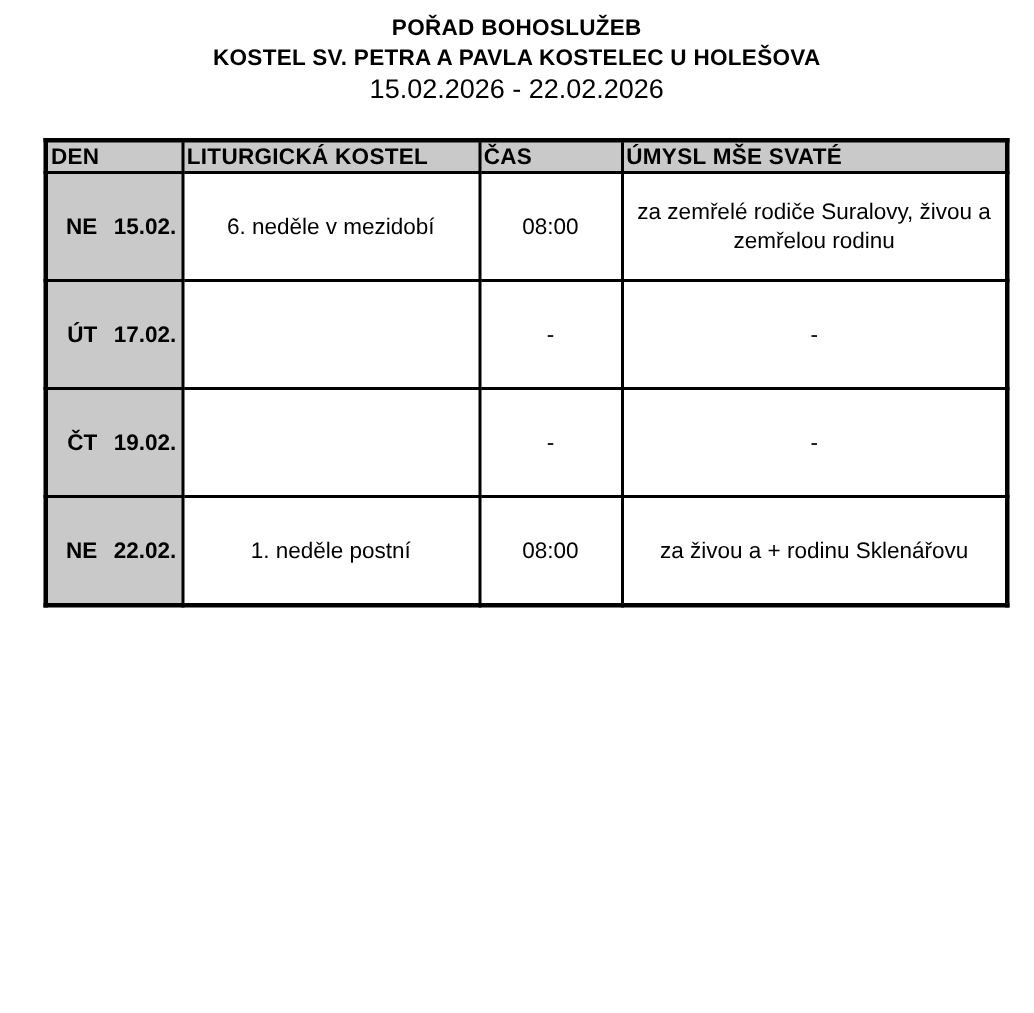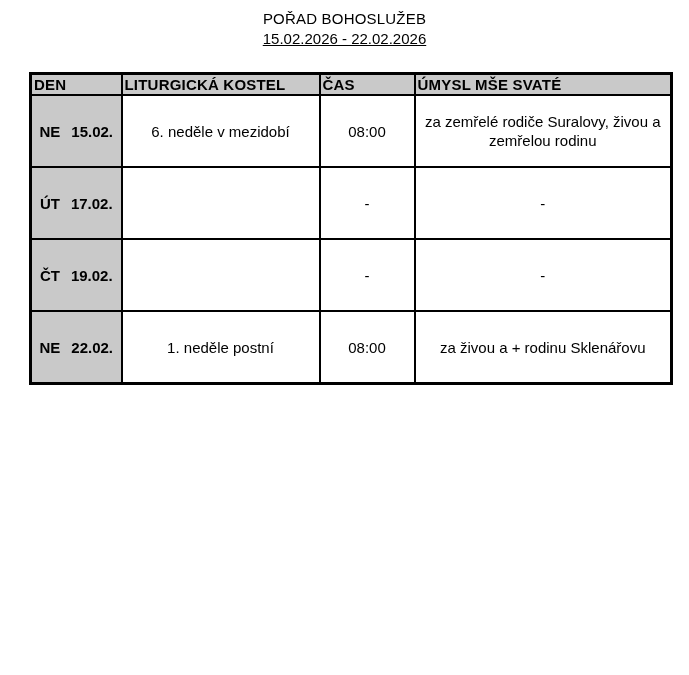--- a/index.html
+++ b/index.html
@@ -11,29 +11,28 @@
     font-family: "Liberation Sans", sans-serif;
     color: #000000;
     overflow: hidden;
   }
   .titles {
     text-align: center;
     padding-top: 9px;
   }
   .title-main, .title-sub {
     font-size: 15px;
-    font-weight: normal;
+    font-weight: bold;
     line-height: 20px;
     letter-spacing: 0.2px;
   }
   .title-dates {
-    font-size: 15px;
+    font-size: 18px;
     font-weight: normal;
     line-height: 20px;
-    text-decoration: underline;
   }
   table.schedule {
     border-collapse: collapse;
     table-layout: fixed;
     width: 641px;
     margin: 23px 0 0 29px;
     border: 3px solid #000000;
   }
   col.c-den  { width: 91px; }
   col.c-cel  { width: 198px; }
@@ -58,33 +57,34 @@
     line-height: 19px;
     padding: 2px 3px;
     background: #ffffff;
   }
   td.day-cell {
     background: #c9c9c9;
     font-weight: bold;
   }
   .day-wrap {
     display: flex;
-    justify-content: center;
+    justify-content: flex-end;
     align-items: center;
     gap: 11px;
     white-space: nowrap;
   }
   td.celebration-cell { padding: 2px 12px; text-align: center; }
   td.intention-cell   { padding: 2px 2px; }
 </style>
 </head>
 <body>
 
 <div class="titles">
   <div class="title-main">POŘAD BOHOSLUŽEB</div>
+  <div class="title-sub">KOSTEL SV. PETRA A PAVLA KOSTELEC U HOLEŠOVA</div>
   <div class="title-dates">15.02.2026 - 22.02.2026</div>
 </div>
 
 <table class="schedule">
   <colgroup>
     <col class="c-den">
       <col class="c-cel">
       <col class="c-cas">
       <col class="c-umy">
   </colgroup>

